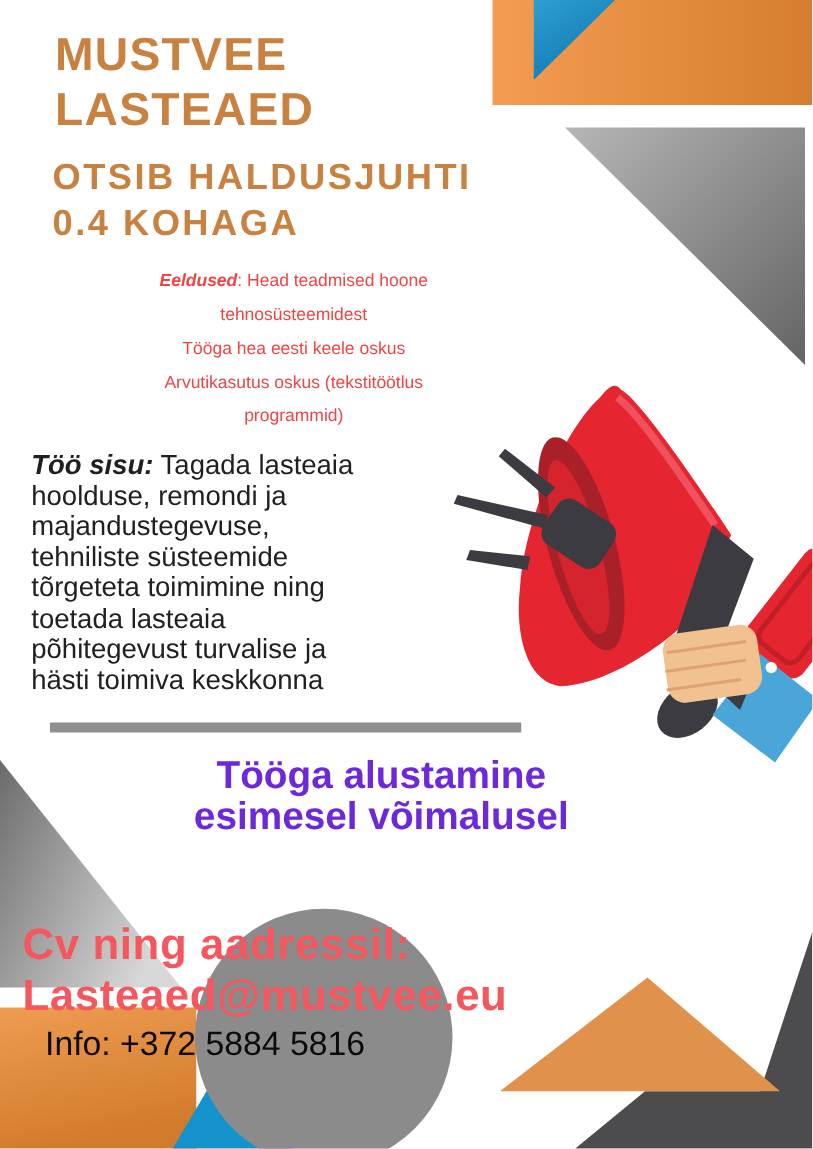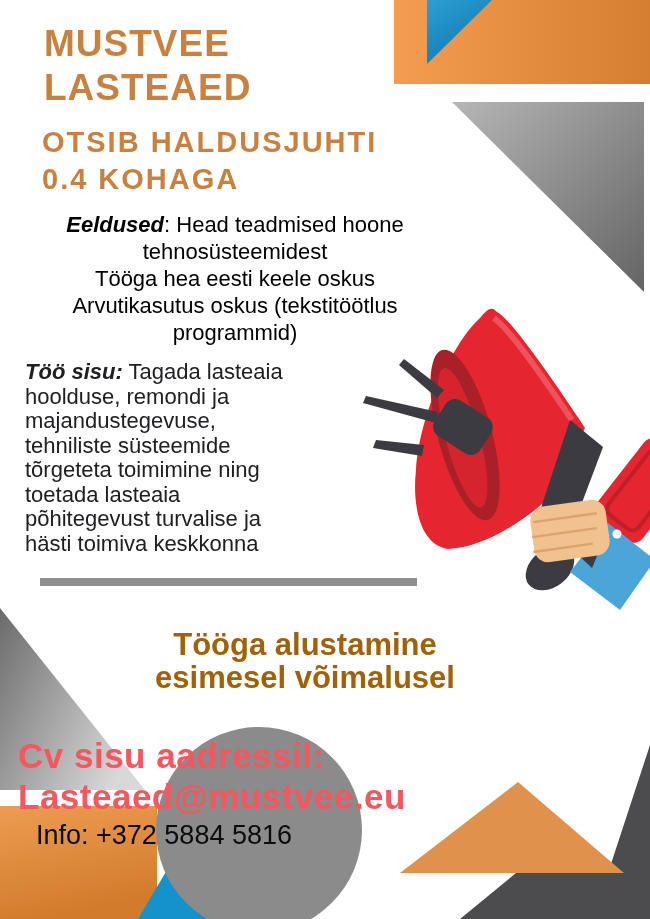--- a/index.html
+++ b/index.html
@@ -6,25 +6,25 @@
   .poster{
     position:relative;width:650px;height:919px;overflow:hidden;background:#ffffff;
     font-family:"Liberation Sans","DejaVu Sans",sans-serif;
   }
   svg.bg{position:absolute;left:0;top:0;z-index:0;}
   .txt{position:absolute;z-index:2;}
 
   .title{left:44px;top:22px;color:#c8813f;font-weight:bold;font-size:37px;line-height:44px;letter-spacing:1px;}
   .subtitle{left:42px;top:108px;color:#c8813f;font-weight:bold;font-size:29px;line-height:37px;letter-spacing:2px;margin-top:16px;}
 
-  .req{left:5px;top:211px;width:460px;text-align:center;color:#000000;font-size:22px;line-height:27px;}
+  .req{left:5px;top:211px;width:460px;text-align:center;color:#ef4444;font-size:14px;line-height:27px;}
   .duties{left:25px;top:360px;width:362px;text-align:left;color:#202024;font-size:22px;line-height:24.5px;}
   .blocklabel{font-weight:bold;font-style:italic;}
 
-  .startnote{left:55px;top:603px;width:500px;text-align:center;color:#a16207;font-weight:bold;font-size:31px;line-height:33px;margin-top:25px;}
+  .startnote{left:55px;top:603px;width:500px;text-align:center;color:#6d28d9;font-weight:bold;font-size:31px;line-height:33px;}
 
   .contact{left:18px;top:735px;color:#f4575d;font-weight:bold;font-size:35px;line-height:41px;letter-spacing:.5px;white-space:nowrap;}
   .info{left:36px;top:820px;color:#0c0c0c;font-size:27px;line-height:30px;white-space:nowrap;}
 
   .line{white-space:nowrap;}
 </style>
 </head>
 <body>
 
 <div class="poster">
@@ -149,19 +149,19 @@
     <div class="line">põhitegevust turvalise ja</div>
     <div class="line">hästi toimiva keskkonna</div>
   </div>
 
   <div class="txt startnote">
     <div class="line">Tööga alustamine</div>
     <div class="line">esimesel võimalusel</div>
   </div>
 
   <div class="txt contact">
-    <div class="line">Cv sisu aadressil:</div>
+    <div class="line">Cv ning aadressil:</div>
     <div class="line">Lasteaed@mustvee.eu</div>
   </div>
 
   <div class="txt info">Info: +372 5884 5816</div>
 
 </div>
 
 </body></html>

